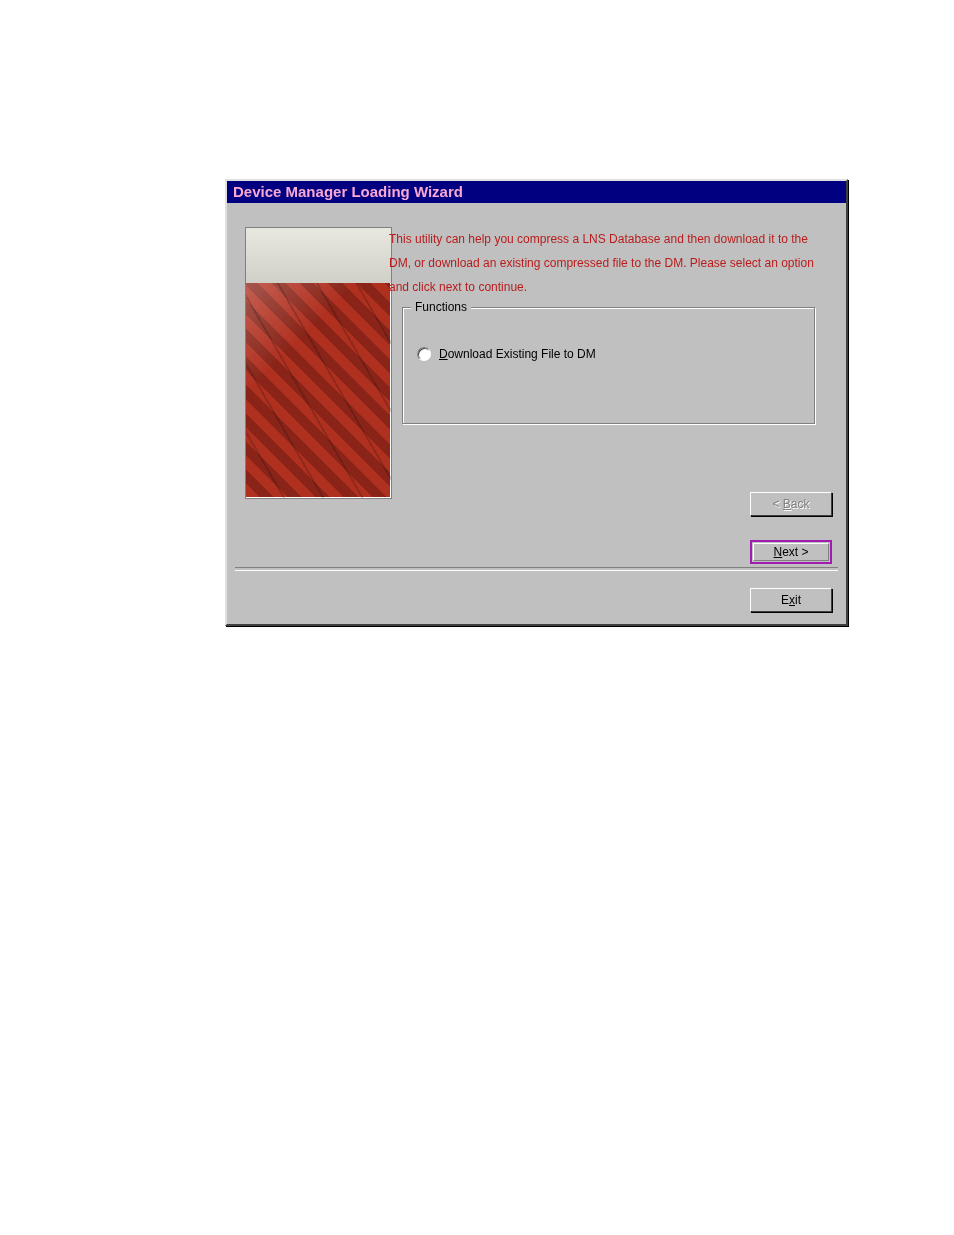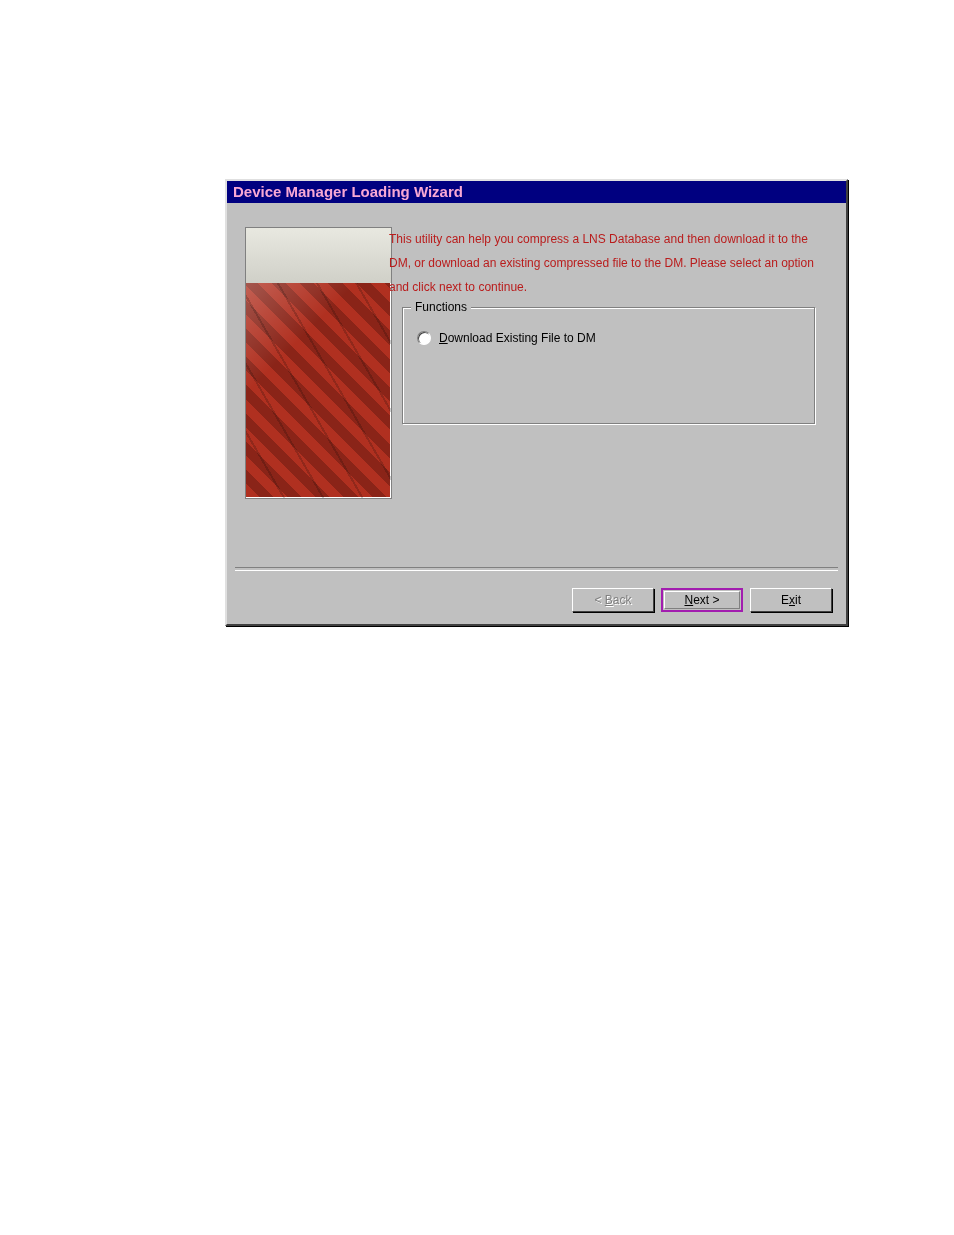--- a/index.html
+++ b/index.html
@@ -89,21 +89,21 @@
     left: 175px;
     right: 30px;
     top: 104px;
     height: 118px;
     border-top: 1px solid #808080;
     border-left: 1px solid #808080;
     border-right: 1px solid #ffffff;
     border-bottom: 1px solid #ffffff;
     box-shadow: inset -1px -1px 0 #808080, inset 1px 1px 0 #ffffff;
     box-sizing: border-box;
-    padding: 16px 14px 10px 14px;
+    padding: 32px 14px 10px 14px;
   }
   .groupbox .legend {
     position: absolute;
     top: -8px;
     left: 8px;
     background: #c0c0c0;
     padding: 0 4px;
     font-size: 12px;
   }
 
@@ -155,22 +155,23 @@
     height: 2px;
     border-top: 1px solid #808080;
     border-bottom: 1px solid #ffffff;
   }
 
   .buttons {
     position: absolute;
     right: 14px;
     bottom: 12px;
     display: flex;
-    gap: 7px;
-    align-items: center;
+    gap: 24px;
+    align-items: center;
+    flex-direction: column;
   }
   .btn {
     width: 82px;
     height: 24px;
     background: #c0c0c0;
     border-top: 1px solid #ffffff;
     border-left: 1px solid #ffffff;
     border-right: 1px solid #404040;
     border-bottom: 1px solid #404040;
     box-shadow: 1px 1px 0 #000000;

